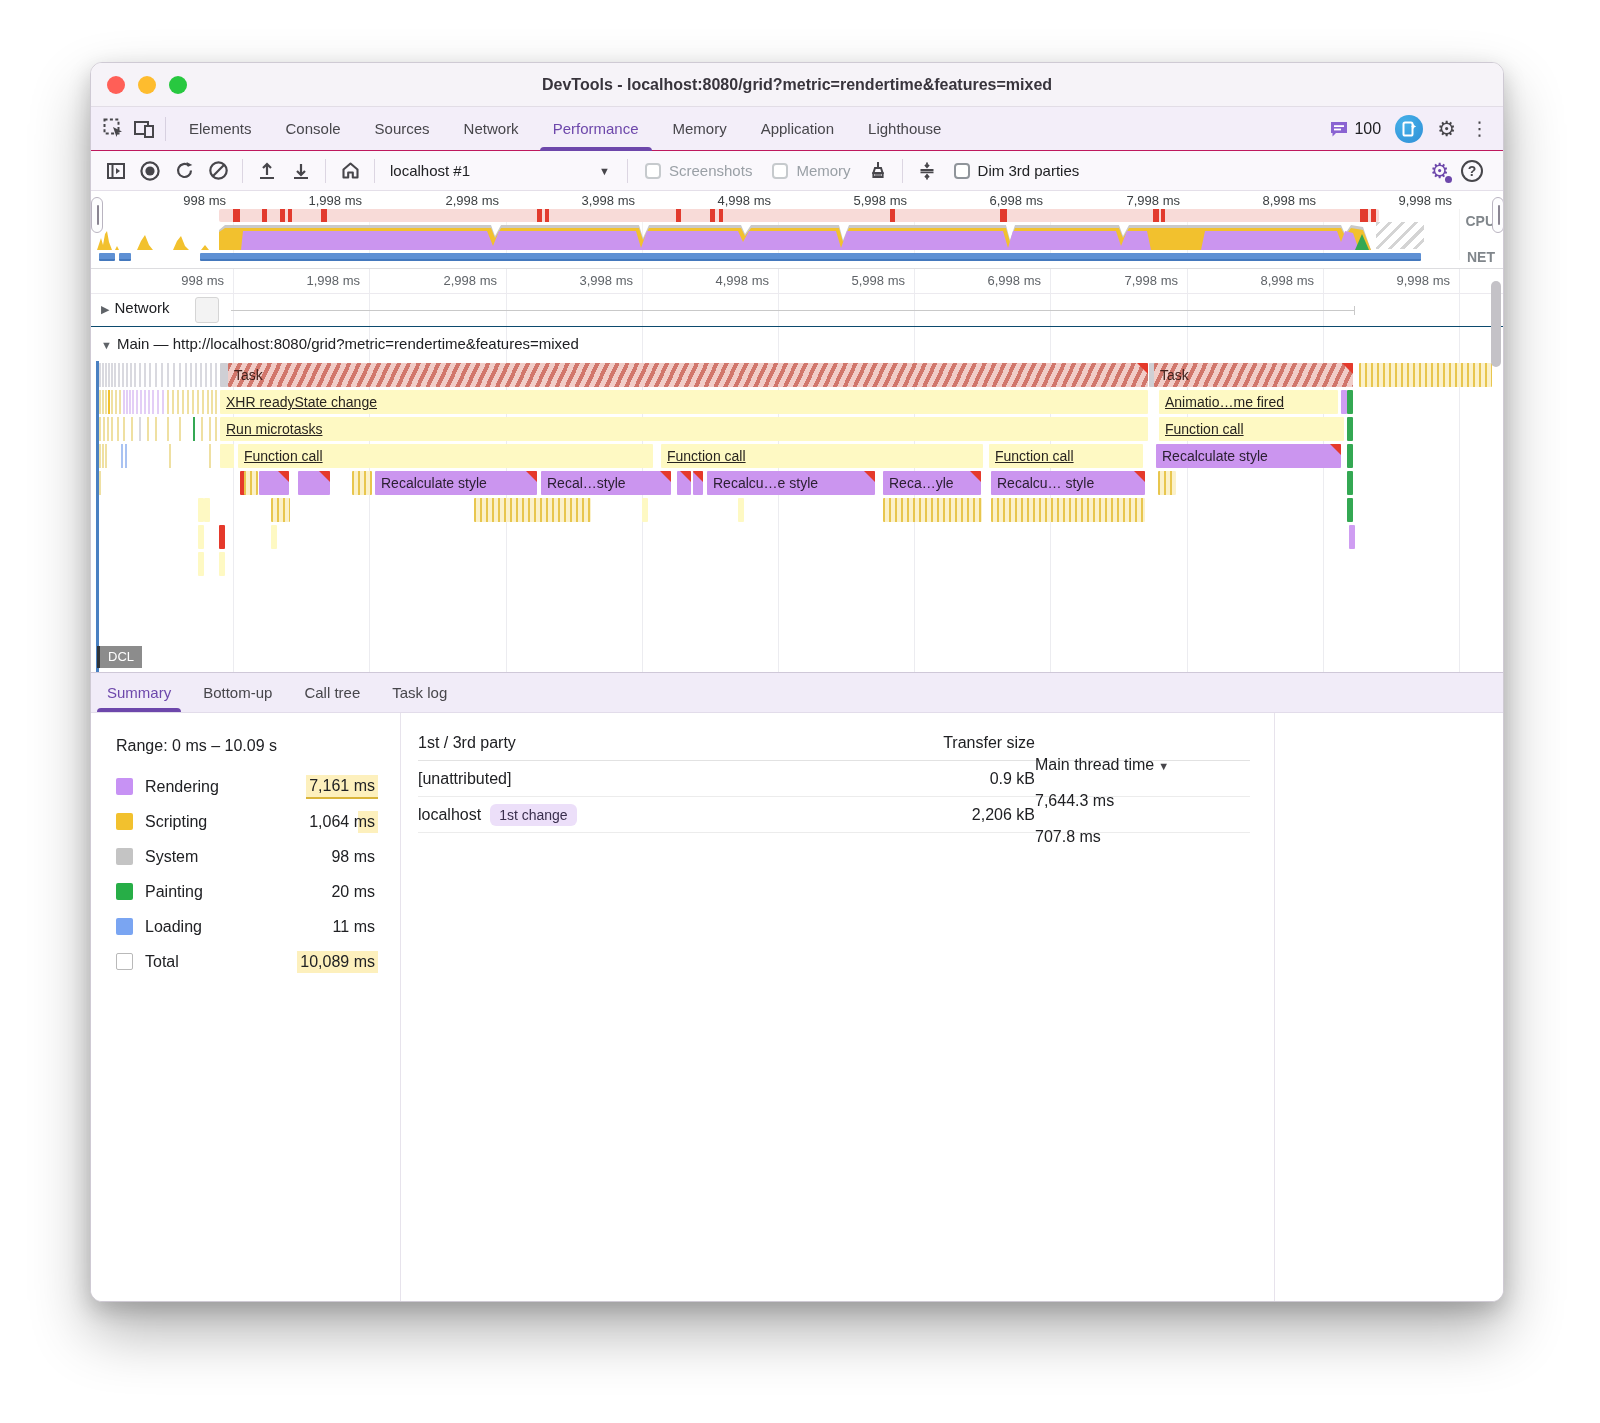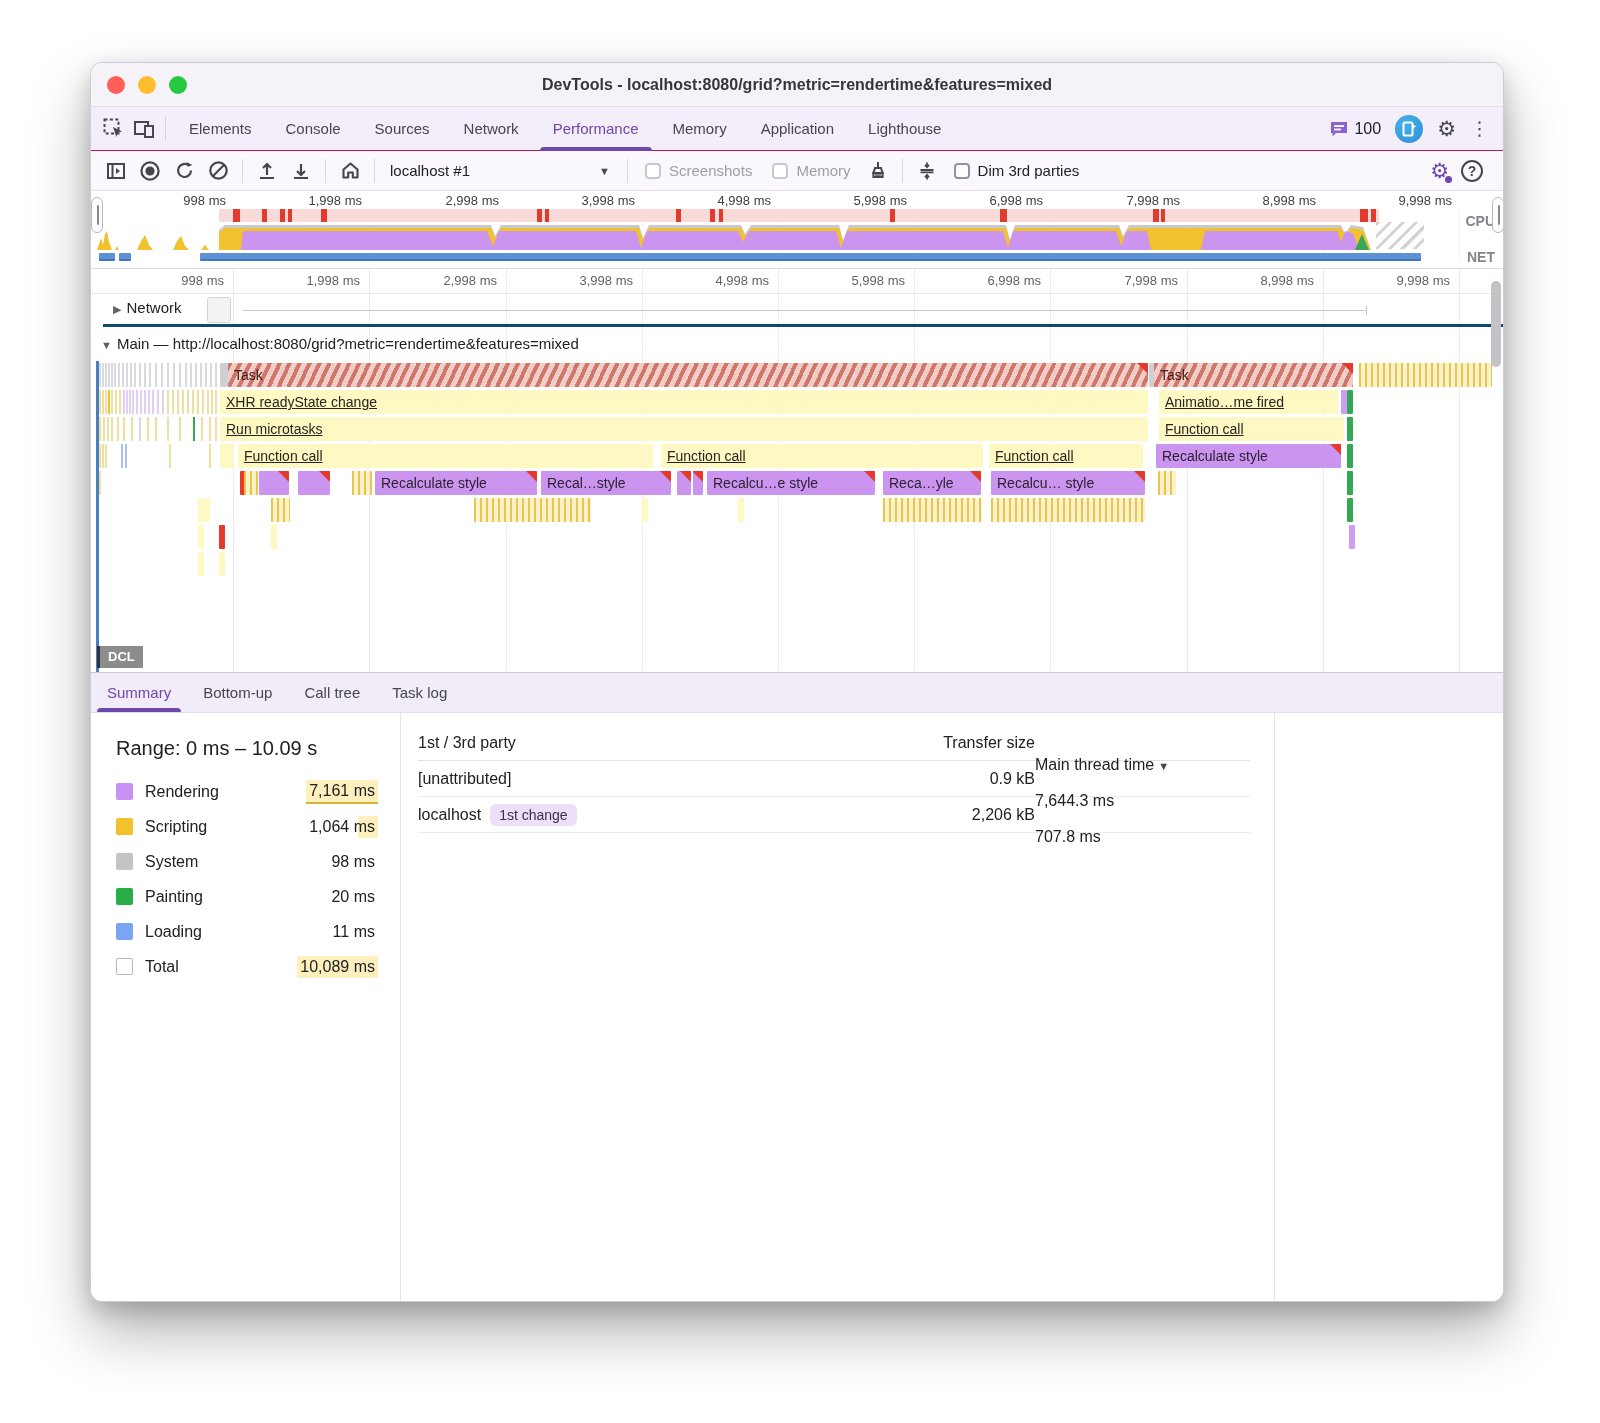--- a/index.html
+++ b/index.html
@@ -65,21 +65,21 @@
   .net-seg{border-bottom:2px solid #4478bd;border-radius:1px;}
   .ov-handle{position:absolute;top:6px;width:12px;height:36px;background:#fdfdfe;border:1px solid #b9b4c0;border-radius:6px;}
   .ov-handle::after{content:"";position:absolute;left:5px;top:7px;bottom:7px;width:2px;background:#8a8592;border-radius:2px;}
   .ov-grid{position:absolute;top:18px;bottom:8px;width:1px;background:rgba(0,0,0,.05);}
 
   
   #flame{position:absolute;left:0;top:206px;right:0;height:404px;background:#fff;border-bottom:1px solid #cfc8d8;overflow:hidden;}
   .grid{position:absolute;top:0;bottom:0;width:1px;background:#ececf0;}
   .fl-label{position:absolute;top:4px;font-size:13px;color:#5f6368;}
   #fl-ruler-line{position:absolute;left:0;right:0;top:24px;height:1px;background:#eceaef;}
-  #network-row{position:absolute;left:12px;top:25px;right:0;height:33px;border-bottom:3px solid #0c4a6e;}
+  #network-row{position:absolute;left:0;top:25px;right:0;height:33px;border-bottom:1px solid #0c4a6e;}
   #network-label{position:absolute;left:10px;top:5px;font-size:15px;color:#202124;}
   #network-label .arrow{color:#5f6368;font-size:11px;margin-right:5px;}
   #network-box{position:absolute;left:104px;top:3px;width:24px;height:26px;background:#f3f3f3;border:1px solid #d5d5d5;border-radius:3px;}
   #network-line{position:absolute;left:140px;top:16px;width:1124px;height:1px;background:#c9c9c9;}
   #network-line::after{content:"";position:absolute;right:0;top:-4px;width:1px;height:9px;background:#c9c9c9;}
   #main-header{position:absolute;left:10px;top:66px;font-size:15px;color:#202124;white-space:nowrap;}
   #main-header .arrow{color:#5f6368;font-size:11px;margin-right:5px;}
   .bar{position:absolute;height:24px;font-size:14px;line-height:24px;color:#28241f;padding-left:6px;
        white-space:nowrap;overflow:hidden;border-radius:1px;}
   .c-y{background:#fef9c3;text-decoration:underline;}
@@ -89,36 +89,36 @@
   .c-g{background:#cfcfd4;}
   .c-r{background:#e5392b;}
   .c-gr{background:#34a853;}
   .c-pu{background:#cf9df2;}
   .tri::after{content:"";position:absolute;top:0;right:0;border-left:11px solid transparent;border-top:11px solid #e5392b;}
   .sl{position:absolute;width:2px;height:24px;}
   .s-gl{background:#d9d9df;}.s-yl{background:#efe0a2;}.s-y{background:#f2c12e;}
   .s-pl{background:#e3cef6;}.s-gr{background:#34a853;}.s-bl{background:#a9c2f2;}
   #bracket{position:absolute;left:5px;top:92px;width:3px;height:448px;background:#4a80c2;}
   #bracket::after{content:"";position:absolute;left:0;bottom:0;width:52px;height:3px;background:#4a80c2;}
-  #dcl{position:absolute;left:6px;top:377px;display:flex;align-items:flex-start;font-weight:bold;}
+  #dcl{position:absolute;left:6px;top:377px;display:flex;align-items:flex-start;}
   #dcl .tick{width:3px;height:22px;background:#30343a;}
   #dcl .badge{height:22px;line-height:22px;padding:0 8px;background:#8c8c8c;color:#fff;font-size:13px;}
   #fl-scroll{position:absolute;right:2px;top:12px;width:10px;height:86px;background:#c4c2c7;border-radius:6px;}
 
   
   #btabs{position:absolute;left:0;top:610px;right:0;height:40px;background:#f1ecf8;border-bottom:1px solid #e2dcea;display:flex;}
   .btab{position:relative;display:flex;align-items:center;padding:0 16px;font-size:15px;color:#47464b;}
   .btab.active{color:#6d47ab;}
   .btab.active::after{content:"";position:absolute;left:6px;right:6px;bottom:0;height:4px;border-radius:4px 4px 0 0;background:#6d47ab;}
 
   
   #details{position:absolute;left:0;top:650px;right:0;bottom:0;background:#fff;}
   #details .vdiv{position:absolute;top:0;bottom:0;width:1px;background:#e7e3ec;}
   #summary-pane{position:absolute;left:0;top:0;width:309px;bottom:0;padding:24px 0 0 25px;}
-  #range-label{font-size:20px;color:#202124;margin-bottom:14px;}
+  #range-label{font-size:16px;color:#202124;margin-bottom:14px;}
   .leg-row{position:relative;display:flex;align-items:center;height:35px;width:262px;}
   .leg-swatch{width:17px;height:17px;border-radius:2px;margin-right:12px;flex:0 0 auto;}
   .leg-label{font-size:16px;color:#202124;flex:1;}
   .leg-value{font-size:16px;color:#202124;padding:2px 3px;}
   .hl-full{background:#fdf0bd;}
   .hl-full-underline{background:#fdf0bd;border-bottom:2px solid #d9b43a;}
   .hl-tail{background:linear-gradient(90deg,transparent 72%,#fdf0bd 72%);}
   #party-pane{position:absolute;left:310px;top:0;width:873px;bottom:0;padding:12px 24px 0 17px;}
   .pt-row{display:flex;align-items:center;height:36px;border-bottom:1px solid #ececec;font-size:16px;}
   .pt-row.header{color:#202124;border-bottom:1px solid #e2e2e2;}

